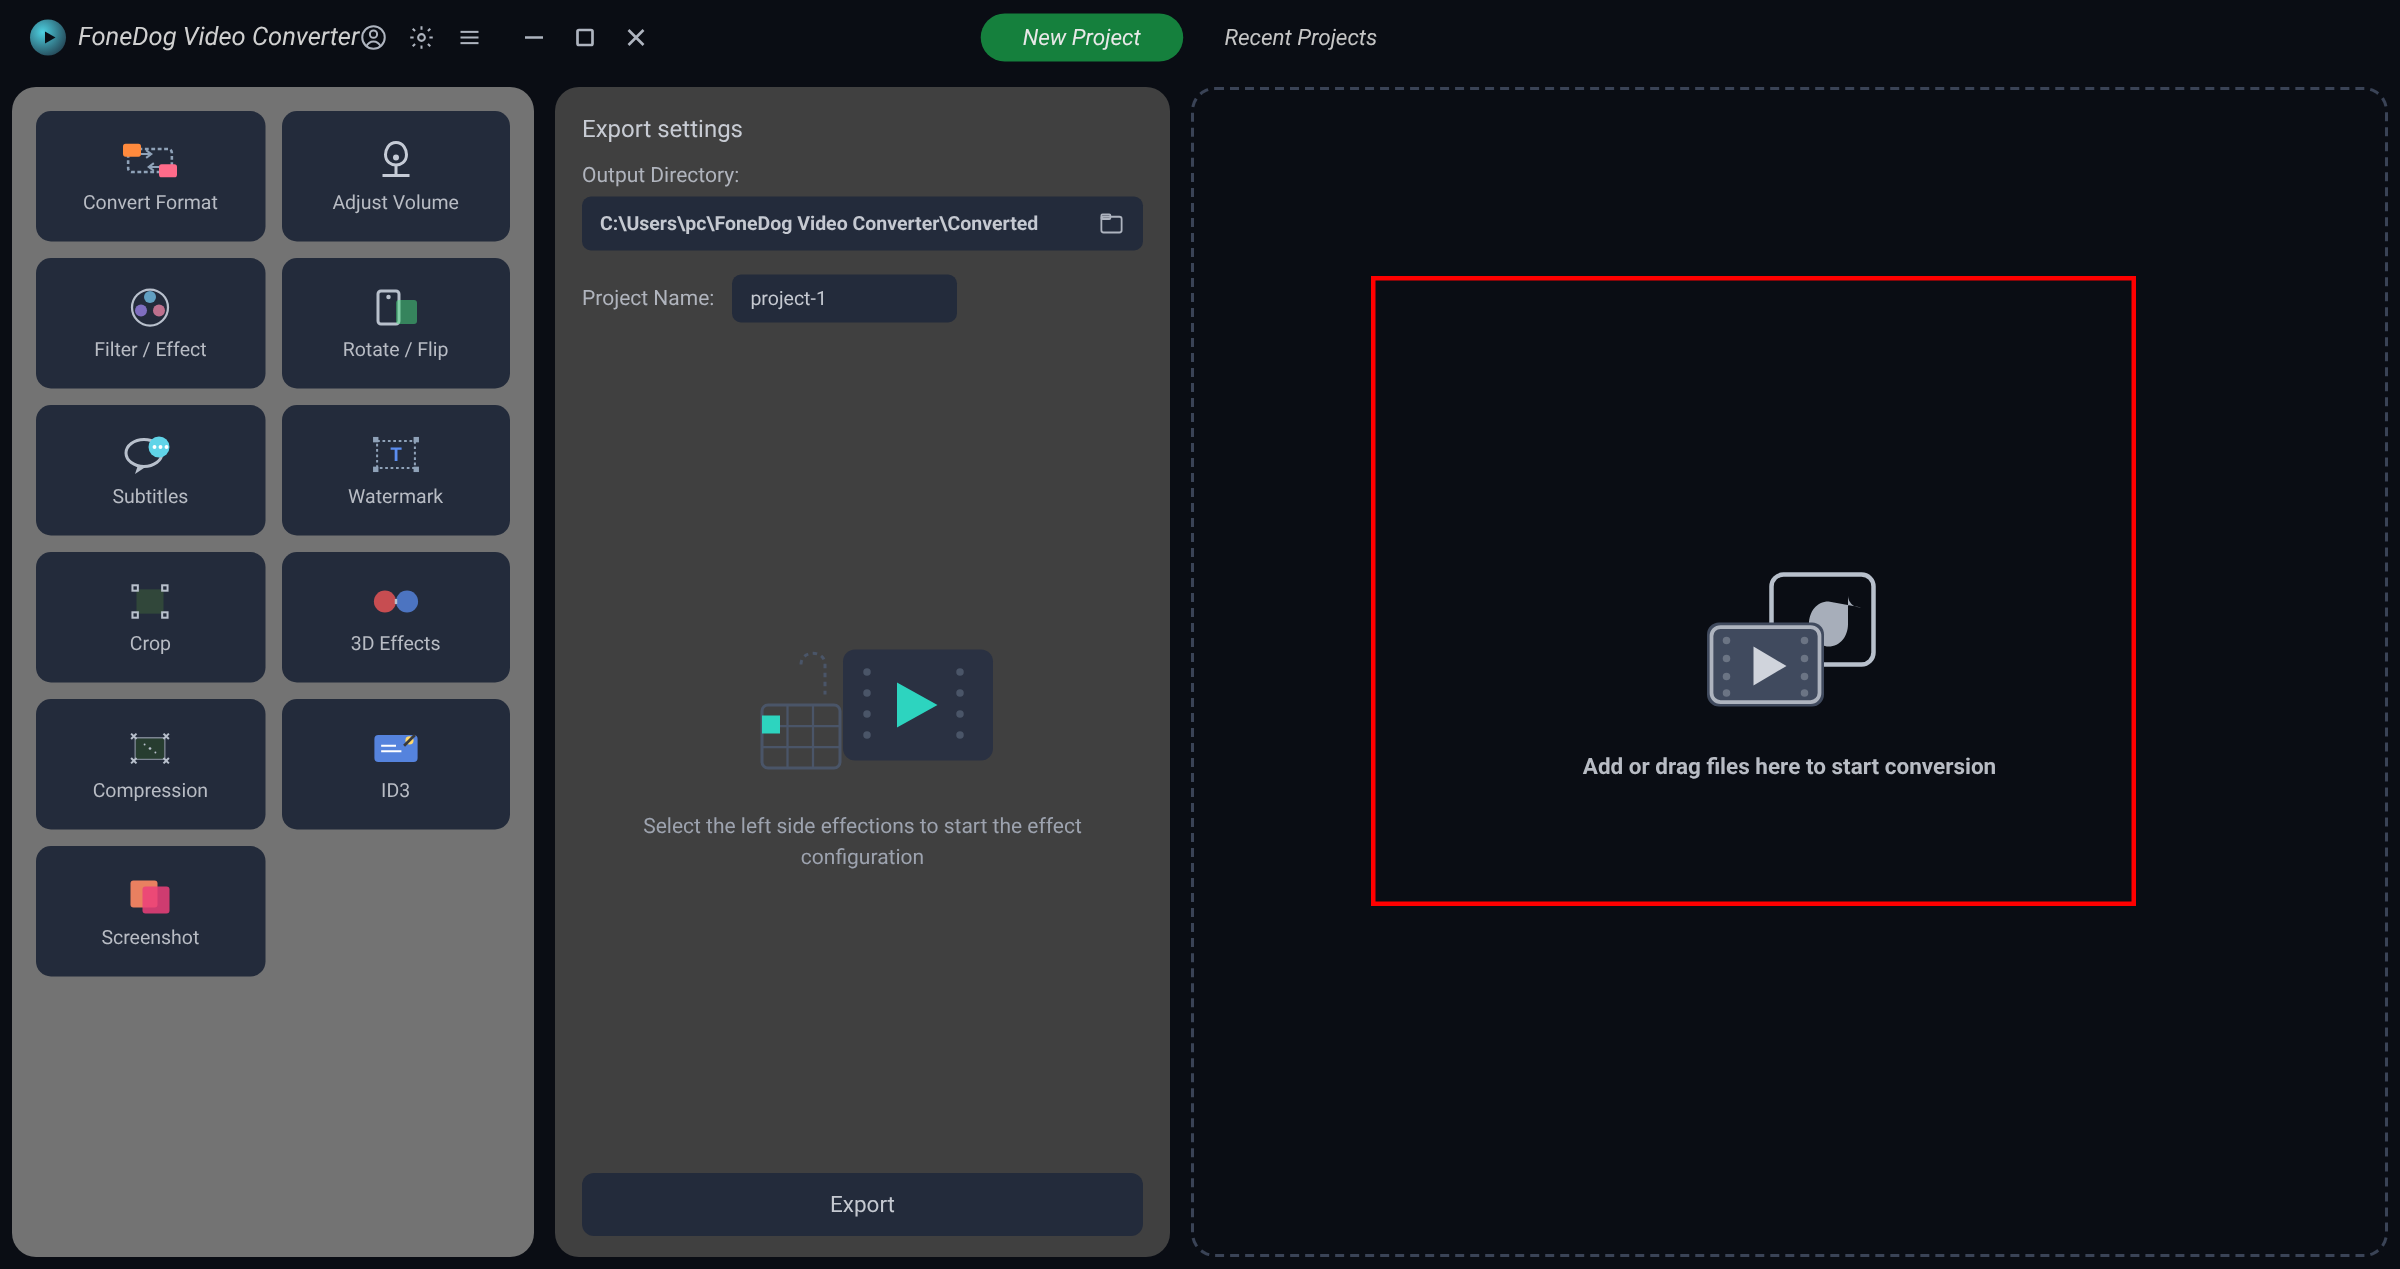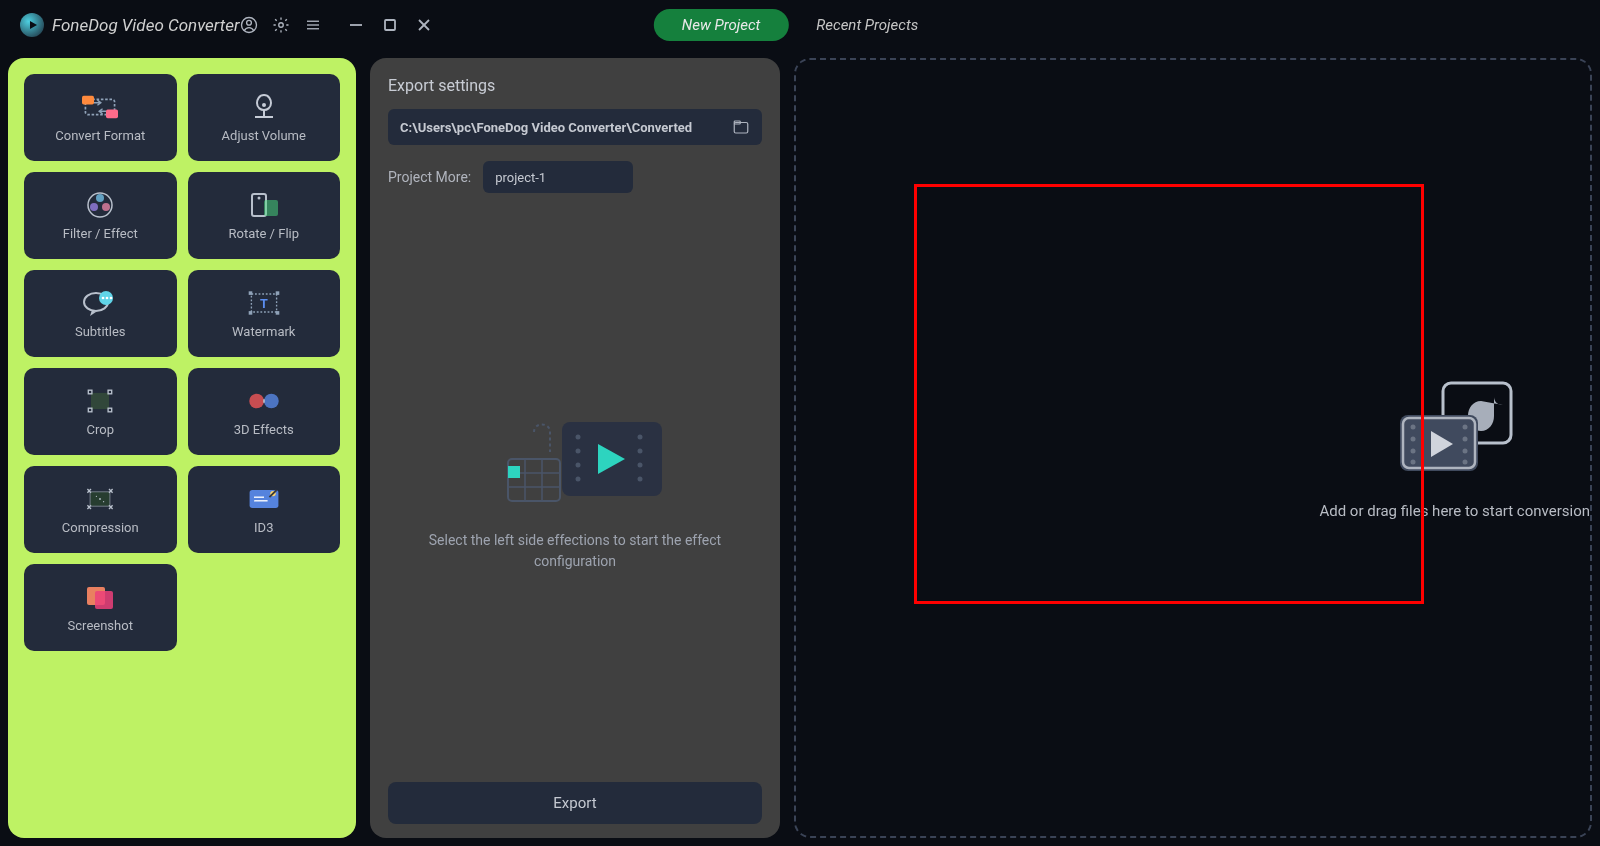--- a/index.html
+++ b/index.html
@@ -16,42 +16,42 @@
 .tab-pill.active { background: #15803d; color: #e8e8e8; }
 .titlebar-right { display:flex; align-items:center; gap:14px; }
 .titlebar-icon { width:18px; height:18px; stroke:#aeb4bf; fill:none; stroke-width:1.8; cursor:pointer; }
 .win-controls { display:flex; gap:18px; margin-left:12px; align-items:center;}
 .win-btn { width:16px; height:16px; stroke:#aeb4bf; fill:none; stroke-width:1.8; cursor:pointer;}
 
 
 .main { display:flex; gap:14px; padding: 8px 8px 8px 8px; height: calc(846px - 50px); }
 
 
-.sidebar { width: 348px; background: #bef264; border-radius: 16px; padding: 16px; display:grid; grid-template-columns: 1fr 1fr; gap: 11px; align-content: start;}
+.sidebar { width: 348px; background: #737373; border-radius: 16px; padding: 16px; display:grid; grid-template-columns: 1fr 1fr; gap: 11px; align-content: start;}
 .tool-card { background: #232b3b; border-radius: 10px; height: 87px; display:flex; flex-direction:column; align-items:center; justify-content:center; gap:6px; cursor:pointer; }
 .tool-card .tool-icon { width:36px; height:30px; display:flex; align-items:center; justify-content:center; }
 .tool-label { font-size: 13px; color: #b8bcc4; }
 
 
 .center { width: 410px; background: #404040; border-radius: 16px; padding: 18px 18px 14px 18px; display:flex; flex-direction:column; }
 .section-title { font-size: 16px; color: #c8ccd4; margin-bottom: 14px; }
 .field-label { font-size: 14px; color: #b0b4bd; margin-bottom: 6px; }
 .dir-input { background: #232b3b; border-radius: 6px; height: 36px; display:flex; align-items:center; padding: 0 12px; justify-content:space-between; margin-bottom: 16px; font-weight: bold; }
 .dir-input span { font-size: 13px; color: #c5c9d1; }
 .folder-icon { width:18px; height:18px; stroke:#aeb4bf; fill:none; stroke-width:1.6; }
 .proj-row { display:flex; align-items:center; gap:12px; }
 .proj-label { font-size: 14px; color: #b0b4bd; }
 .proj-input { background: #232b3b; border:none; border-radius:6px; height:32px; padding:0 12px; color:#c5c9d1; font-size:13px; width:150px; outline:none;}
 .center-illus { flex:1; display:flex; flex-direction:column; align-items:center; justify-content:center; gap:16px; }
 .illus-box { width:190px; height:110px; position:relative; }
 .illus-text { font-size:14px; color:#9da3af; text-align:center; line-height:1.5; padding: 0 20px;}
 .export-btn { background:#232b3b; border:none; border-radius:8px; height:42px; color:#c5c9d1; font-size:15px; cursor:pointer; width:100%; margin-top:auto;}
 
 
-.dropzone { flex:1; border: 2px dashed #3a4356; border-radius: 16px; display:flex; align-items:center; justify-content:flex-end; position:relative; }
+.dropzone { flex:1; border: 2px dashed #3a4356; border-radius: 16px; display:flex; align-items:center; justify-content:center; position:relative;font-weight:bold; }
 .highlight-box { position:absolute; border:3px solid #ff0000; top:124px; left:118px; width:510px; height:420px; }
 .drop-inner { display:flex; flex-direction:column; align-items:center; gap:30px; }
 .drop-icon-wrap { position:relative; width:120px; height:95px; }
 .drop-text { font-size:15px; color:#b8bcc4; }
 
 </style>
 </head>
 <body>
 
 <div class="titlebar">
@@ -234,29 +234,30 @@
             <rect x="13" y="9" width="18" height="18" rx="2" fill="#ec407a" opacity="0.85"></rect>
           </svg>
       </div>
       <div class="tool-label">Screenshot</div>
     </div>
 
   </div>
 
   <div class="center">
     <div class="section-title">Export settings</div>
+    <div class="field-label">Output Directory:</div>
     <div class="dir-input">
       <span>C:\Users\pc\FoneDog Video Converter\Converted</span>
       <svg class="folder-icon" viewBox="0 0 24 24">
           <rect x="3" y="6" width="18" height="14" rx="2"></rect>
           <rect x="3" y="4" width="8" height="4" rx="1"></rect>
         </svg>
     </div>
     <div class="proj-row">
-      <div class="proj-label">Project More:</div>
+      <div class="proj-label">Project Name:</div>
       <input class="proj-input" value="project-1" style="">
     </div>
     <div class="center-illus">
       <div class="illus-box">
         <svg width="190" height="110" viewBox="0 0 190 110">
           <rect x="82" y="18" width="100" height="74" rx="8" fill="#2a3142"></rect>
           <circle cx="160" cy="33" r="2.5" fill="#4a5568"></circle>
             <circle cx="160" cy="47" r="2.5" fill="#4a5568"></circle>
             <circle cx="160" cy="61" r="2.5" fill="#4a5568"></circle>
             <circle cx="160" cy="75" r="2.5" fill="#4a5568"></circle>

